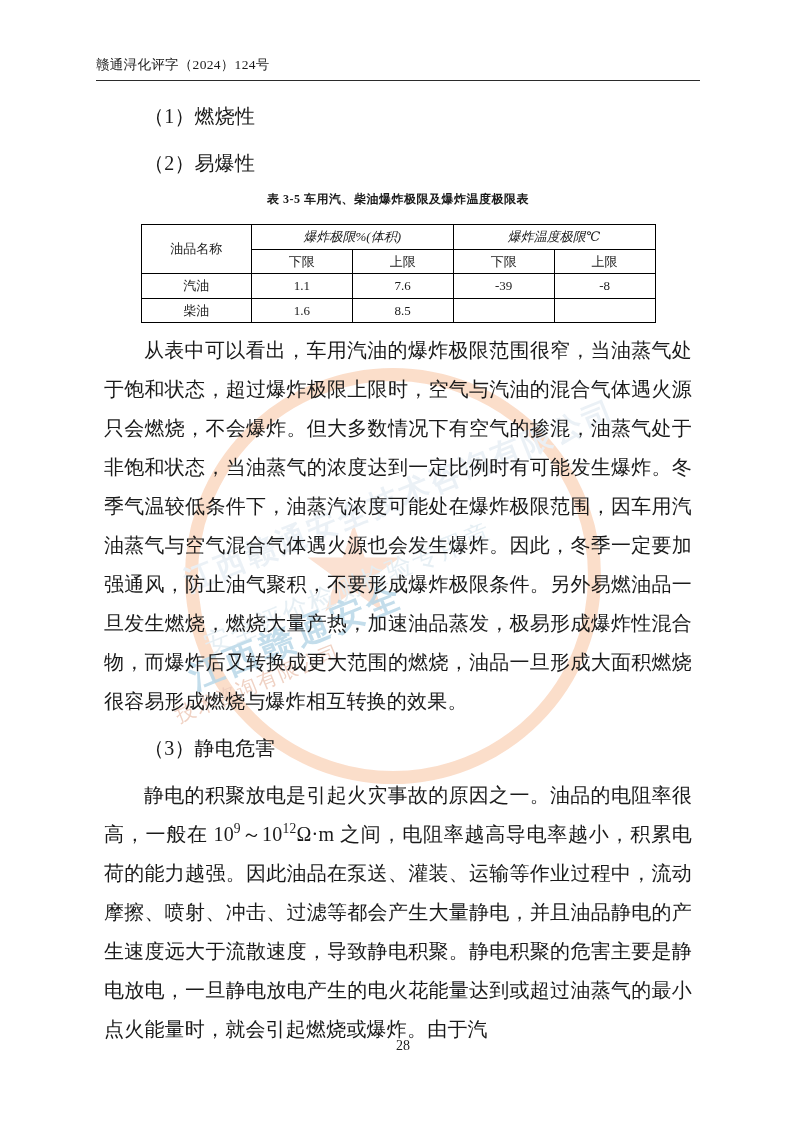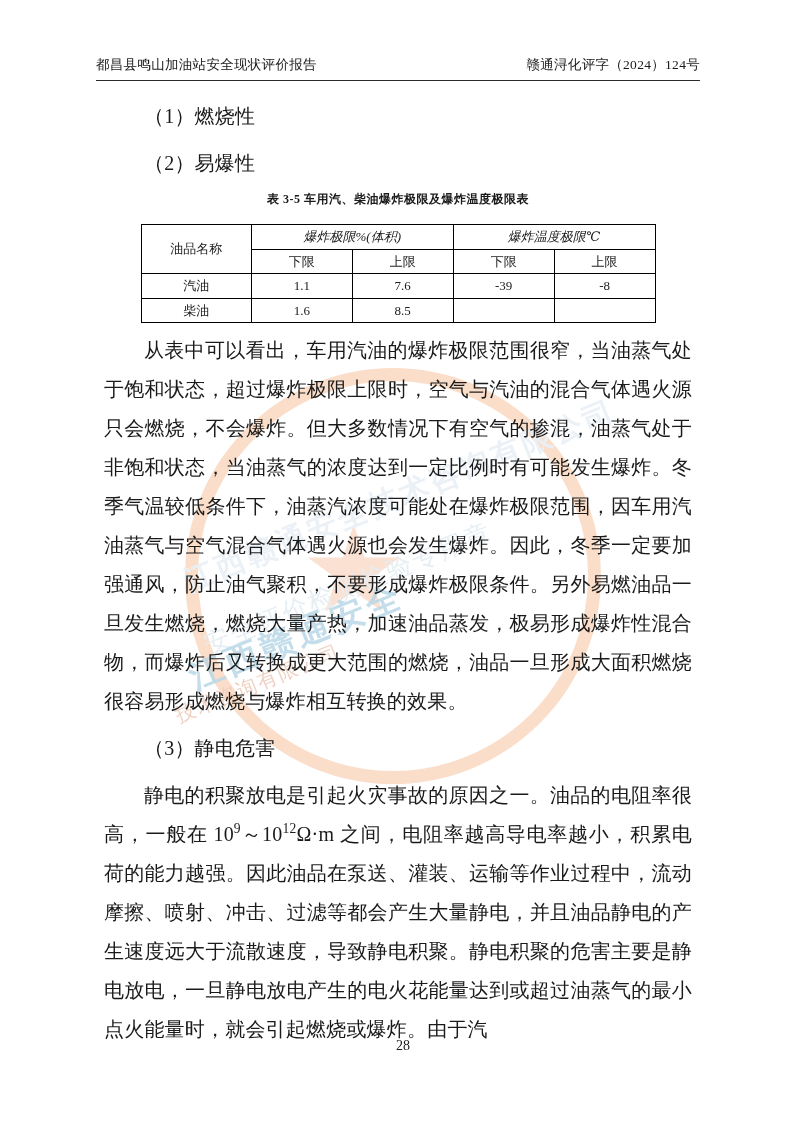--- a/index.html
+++ b/index.html
@@ -167,21 +167,20 @@
     <div class="wm-star">★</div>
     <div class="wm-text1">江西赣通安全技术咨询有限公司</div>
     <div class="wm-text2">安全评价检测检验专用章</div>
     <div class="wm-blue">江西赣通安全</div>
     <div class="wm-sub">技术咨询有限公司</div>
   </div>
 
   <div class="content">
 
     <div class="header">
-      <span class="left">都昌县鸣山加油站安全现状评价报告</span>
       <span class="right">赣通浔化评字（2024）124号</span>
     </div>
     <div class="hrule"></div>
 
     <p class="body-text">（1）燃烧性</p>
 
     <p class="body-text">（2）易爆性</p>
 
     <div class="tbl-caption">表 3-5  车用汽、柴油爆炸极限及爆炸温度极限表</div>
 

